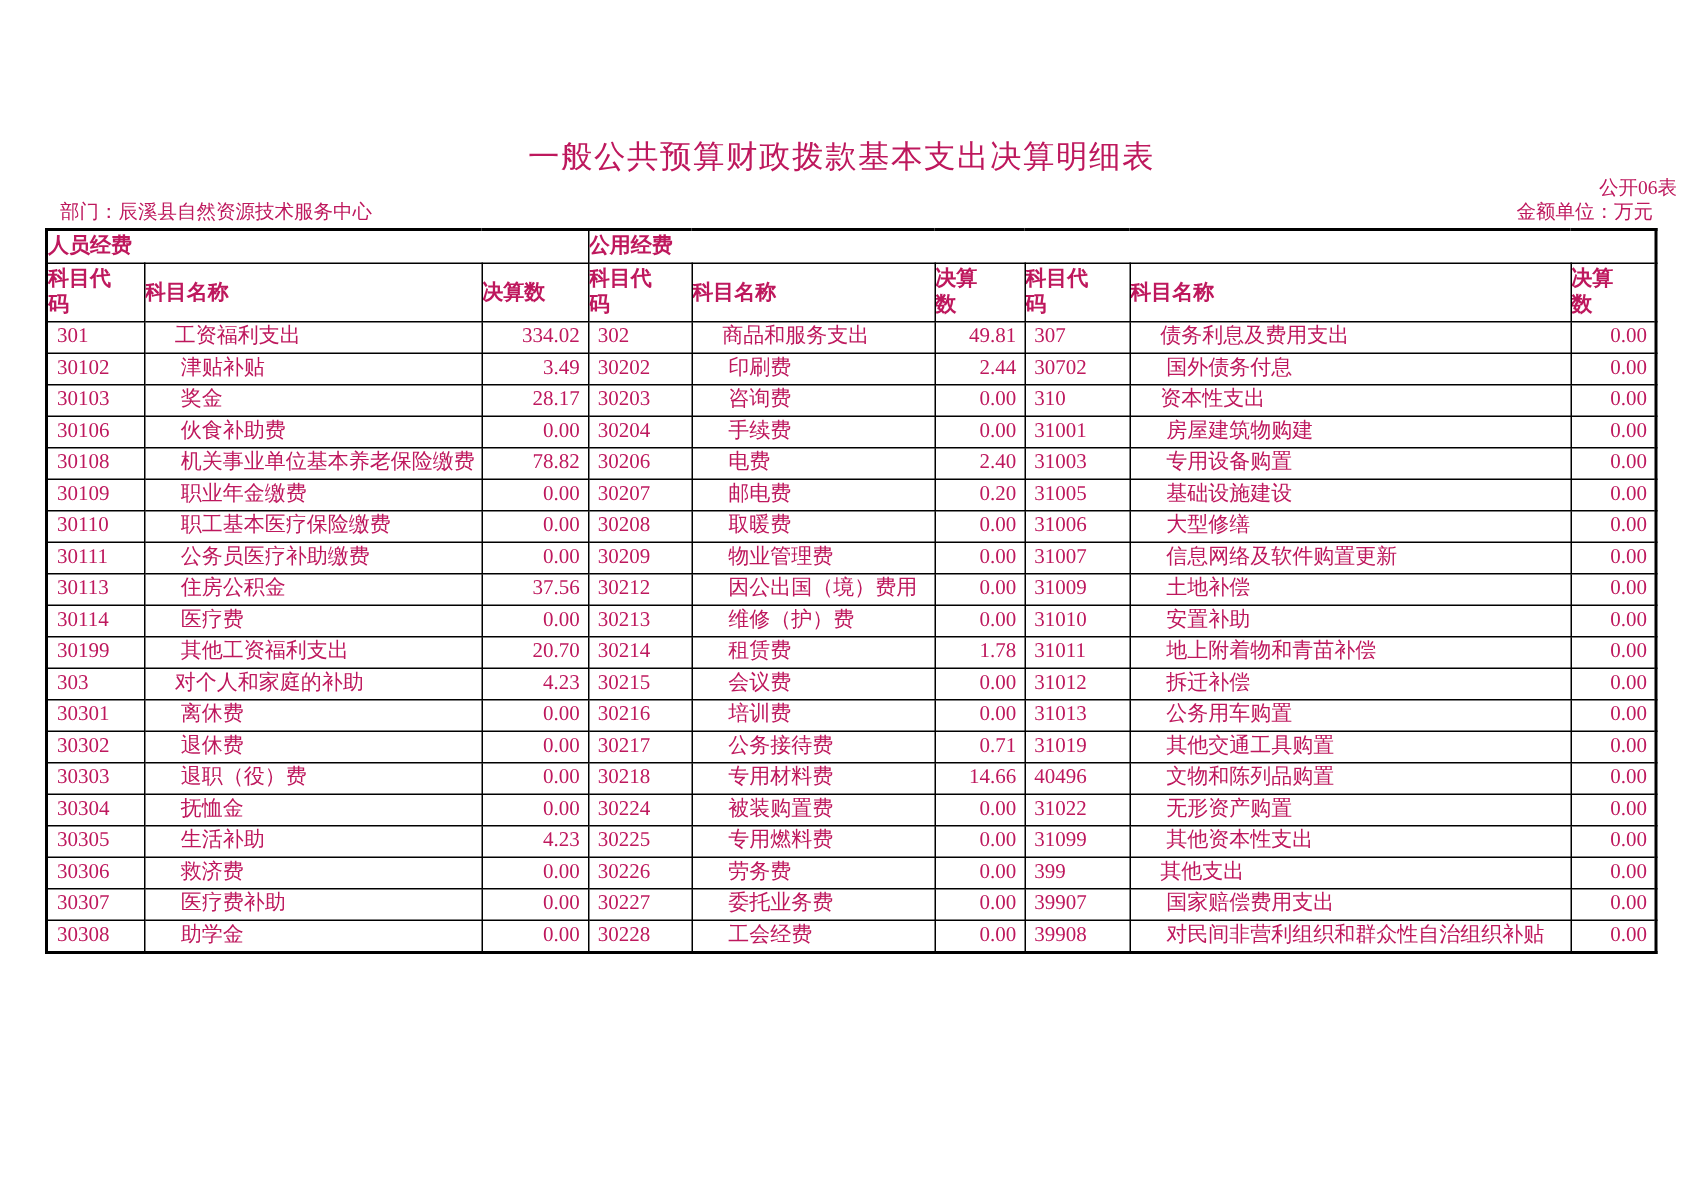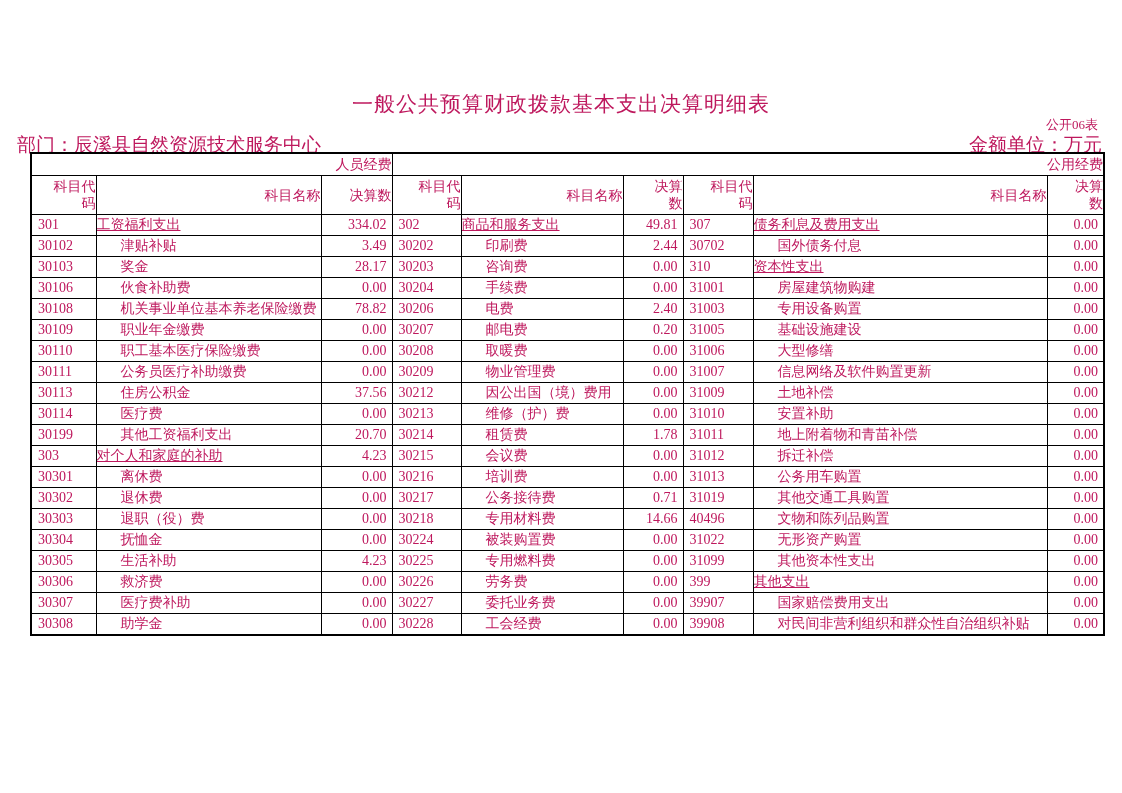--- a/index.html
+++ b/index.html
@@ -18,60 +18,60 @@
     left: 0;
     width: 100%;
     text-align: center;
     font-size: 21px;
     letter-spacing: 1px;
     font-weight: normal;
   }
   .meta-code {
     position: absolute;
     top: 116px;
-    right: 24px;
+    right: 4px;
     font-size: 13px;
   }
   .meta-row {
     position: absolute;
     top: 132px;
-    left: 17px;
+    left: 40px;
     right: 20px;
     display: flex;
     justify-content: space-between;
-    font-size: 19px;
+    font-size: 13px;
   }
   table.budget {
     position: absolute;
     left: 30px;
     top: 152px;
     width: 1073px;
     border-collapse: collapse;
     table-layout: fixed;
     border: 2px solid #000;
     font-size: 14px;
   }
   .budget th, .budget td {
     border: 1px solid #000;
     padding: 0;
     vertical-align: middle;
     overflow: hidden;
     white-space: nowrap;
   }
   .budget thead th {
-    font-weight: normal;
-    text-align: right;
+    font-weight: bold;
+    text-align: left;
     white-space: pre-line;
     line-height: 17px;
   }
   .budget thead tr.grp th { height: 21px; }
   .budget thead tr.cols th { height: 38px; }
   .budget tbody td { height: 20px; line-height: 20px; }
   .budget td.code { padding-left: 6px; }
-  .budget td.name.major { padding-left: 0; text-decoration: underline; }
+  .budget td.name.major { padding-left: 20px; }
   .budget td.name.sub { padding-left: 24px; }
   .budget td.val { text-align: right; padding-right: 5px; }
 </style>
 </head>
 <body>
 
 <div class="page">
 
   <div class="title">一般公共预算财政拨款基本支出决算明细表</div>
 

